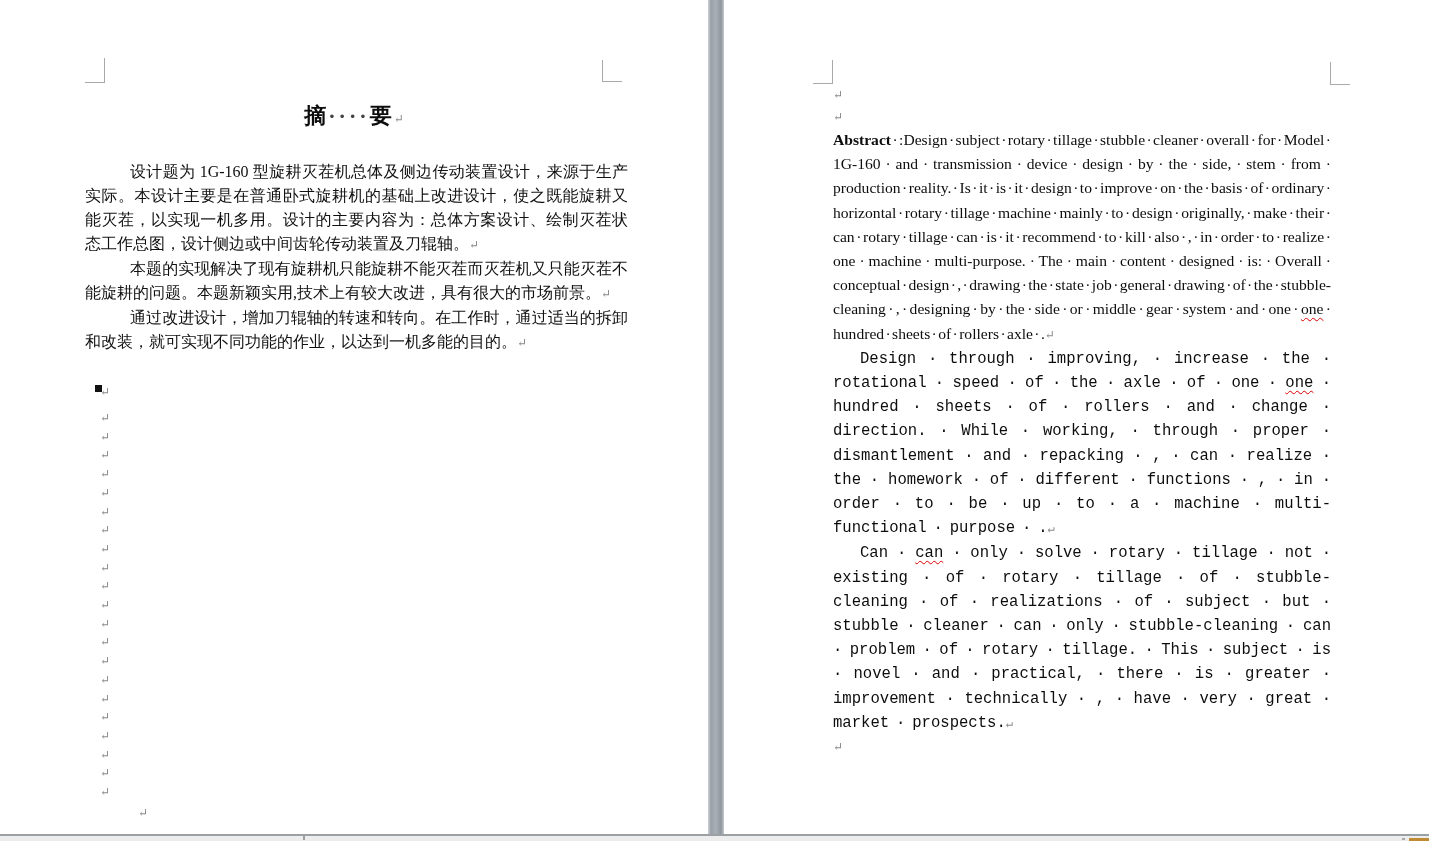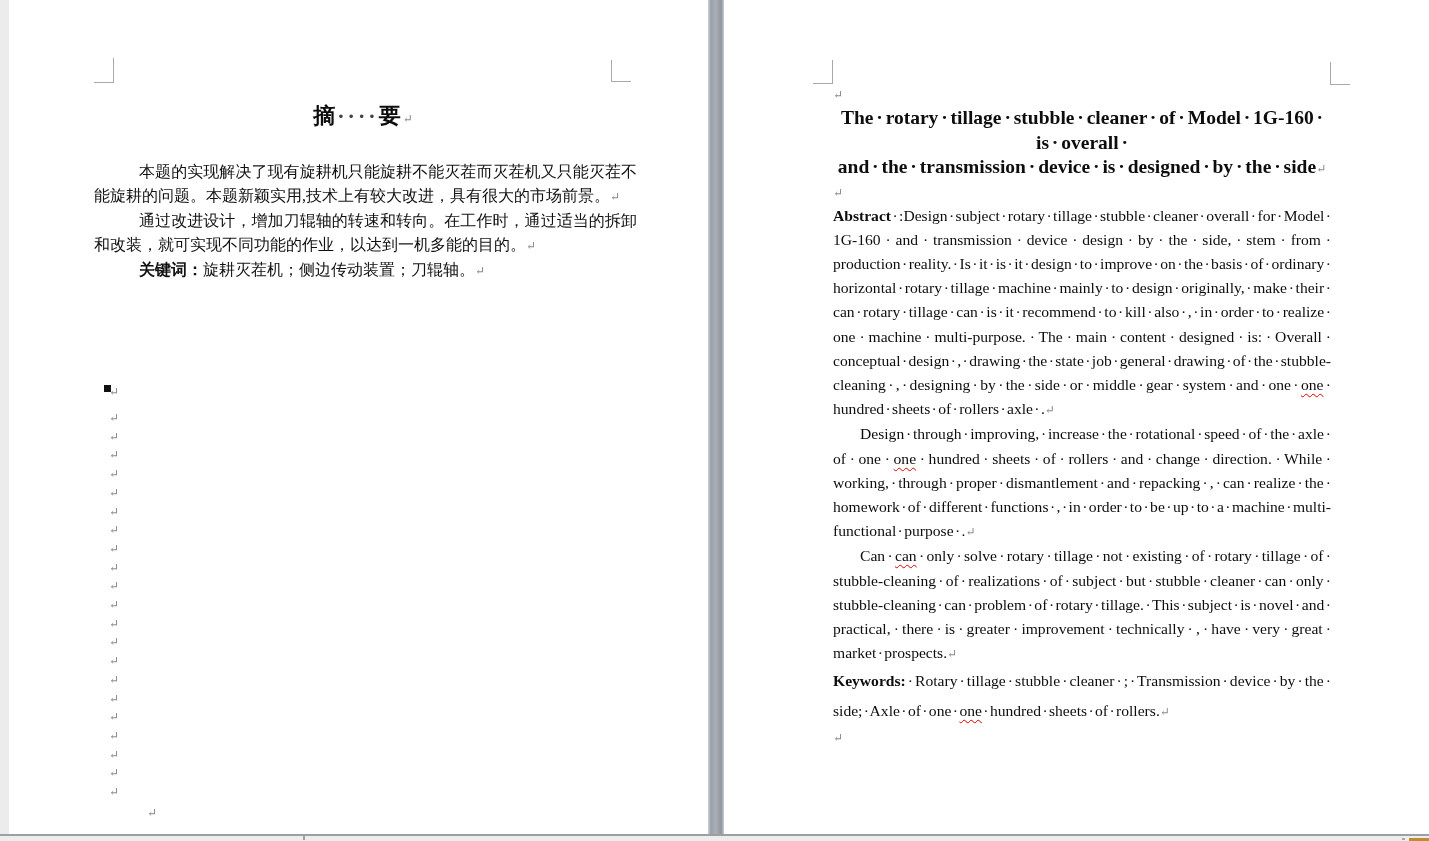--- a/index.html
+++ b/index.html
@@ -1,19 +1,19 @@
 <!DOCTYPE html>
 <html><head>
 <meta charset="utf-8">
 <style>
   * { margin:0; padding:0; box-sizing:border-box; }
   html,body { width:1429px; height:841px; overflow:hidden; background:#ececec;
               font-family:"Liberation Serif","DejaVu Serif",serif; }
   .page { position:absolute; top:0; height:836px; background:#ffffff; }
-  #page-left  { left:9px;    width:708px; }
+  #page-left  { left:0;    width:708px; }
   #page-right { left:724px; width:705px; }
   #page-divider { position:absolute; left:708px; top:0; width:16px; height:836px;
     background:linear-gradient(90deg,#cfd2d6 0%,#9aa0a7 18%,#aab0b6 50%,#8f959c 82%,#c8ccd0 100%); }
   #bottom-strip { position:absolute; left:0; top:834px; width:1429px; height:7px;
     background:#ededed; border-top:2px solid #9ba0a5; }
   .hscroll-accent { position:absolute; left:1409px; top:838px; width:20px; height:3px; background:#c08b32; }
   .hscroll-dot { position:absolute; left:1402px; top:838px; width:3px; height:2px; background:#a8a8a8; }
   .bottom-tick { position:absolute; left:303px; top:836px; width:2px; height:4px; background:#9ba0a5; }
 
   
@@ -30,41 +30,41 @@
   #anchor-square { position:absolute; left:95px; top:385px; width:7px; height:7px; background:#111; }
   .colmark { position:absolute; left:100px; color:#8b8b8b; font-size:12px; line-height:12px; }
   #final-mark { position:absolute; left:138px; top:806px; color:#8b8b8b; font-size:12px; }
 
   
   #right-content { position:absolute; left:109px; top:84px; width:498px; color:#0d0d0d; }
   .pline { font-size:12px; color:#8b8b8b; line-height:22px; }
   #right-title { font-size:19.5px; font-weight:bold; text-align:center;
     line-height:24.5px; word-spacing:-2px; }
   .rp { font-size:15.6px; line-height:24.2px; text-align:justify; word-spacing:-2.5px; }
-  .rp.indent { text-indent:27px; }
+  .rp.indent { text-indent:27px;font-family:Liberation Mono, monospace; }
   .rp.kw { line-height:29.5px; }
   .b { font-weight:bold; }
   .sq { text-decoration:underline; text-decoration-style:wavy; text-decoration-color:#dd0000;
         text-decoration-thickness:1px; text-underline-offset:3px;margin-top:48px; }
   .pmark { color:#8b8b8b; font-size:12px; font-weight:normal; }
   .spdots { color:#444; letter-spacing:3px; font-weight:bold; }
 </style>
 </head>
 <body>
 
 <div class="page" id="page-left">
   <div class="corner br" style="left:85px; top:58px; height:25px;"></div>
   <div class="corner bl" style="left:602px; top:60px; height:22px;"></div>
 
   <div id="left-title"><span>摘</span><span class="spdots">····</span><span>要</span><span class="pmark">↵</span></div>
 
   <div id="left-body">
+    <p><span>设计题为 1G-160 型旋耕灭茬机总体及侧边传动装置设计，来源于生产实际。本设计主要是在普通卧式旋耕机的基础上改进设计，使之既能旋耕又能灭茬，以实现一机多用。设计的主要内容为：总体方案设计、绘制灭茬状态工作总图，设计侧边或中间齿轮传动装置及刀辊轴。</span><span class="pmark">↵</span></p>
     <p><span>本题的实现解决了现有旋耕机只能旋耕不能灭茬而灭茬机又只能灭茬不能旋耕的问题。本题新颖实用,技术上有较大改进，具有很大的市场前景。</span><span class="pmark">↵</span></p>
     <p><span>通过改进设计，增加刀辊轴的转速和转向。在工作时，通过适当的拆卸和改装，就可实现不同功能的作业，以达到一机多能的目的。</span><span class="pmark">↵</span></p>
-    <p><span class="b">关键词：</span><span>旋耕灭茬机；侧边传动装置；刀辊轴。</span><span class="pmark">↵</span></p>
   </div>
 
   <div id="anchor-square"></div>
   <div id="empty-paragraph-column">
       <div class="colmark" style="top: 386px;">↵</div>
       <div class="colmark" style="top: 412px;">↵</div>
       <div class="colmark" style="top: 430.7px;">↵</div>
       <div class="colmark" style="top: 449.4px;">↵</div>
       <div class="colmark" style="top: 468.1px;">↵</div>
       <div class="colmark" style="top: 486.8px;">↵</div>
@@ -89,29 +89,24 @@
 </div>
 
 <div id="page-divider"></div>
 
 <div class="page" id="page-right">
   <div class="corner br" style="left:89px; top:60px; height:24px;"></div>
   <div class="corner bl" style="left:606px; top:62px; height:23px;"></div>
 
   <div id="right-content">
     <div class="pline"><span class="pmark">↵</span></div>
-    <div id="right-title">
-      <div><span>The · rotary · tillage · stubble · cleaner · of · Model · 1G-160 · is · overall · </span></div>
-      <div><span>and · the · transmission · device · is · designed · by · the · side</span><span class="pmark">↵</span></div>
-    </div>
     <div class="pline"><span class="pmark">↵</span></div>
     <p class="rp"><span class="b">Abstract</span><span> · :Design · subject · rotary · tillage · stubble · cleaner · overall · for · Model · 1G-160 · and · transmission · device · design · by · the · side, · stem · from · production · reality. · Is · it · is · it · design · to · improve · on · the · basis · of · ordinary · horizontal · rotary · tillage · machine · mainly · to · design · originally, · make · their · can · rotary · tillage · can · is · it · recommend · to · kill · also · , · in · order · to · realize · one · machine · multi-purpose. · The · main · content · designed · is: · Overall · conceptual · design · , · drawing · the · state · job · general · drawing · of · the · stubble-cleaning · , · designing · by · the · side · or · middle · gear · system · and · one · </span><span class="sq">one</span><span> · hundred · sheets · of · rollers · axle · .</span><span class="pmark">↵</span></p>
     <p class="rp indent"><span>Design · through · improving, · increase · the · rotational · speed · of · the · axle · of · one · </span><span class="sq">one</span><span> · hundred · sheets · of · rollers · and · change · direction. · While · working, · through · proper · dismantlement · and · repacking · , · can · realize · the · homework · of · different · functions · , · in · order · to · be · up · to · a · machine · multi-functional · purpose · .</span><span class="pmark">↵</span></p>
     <p class="rp indent"><span>Can · </span><span class="sq">can</span><span> · only · solve · rotary · tillage · not · existing · of · rotary · tillage · of · stubble-cleaning · of · realizations · of · subject · but · stubble · cleaner · can · only · stubble-cleaning · can · problem · of · rotary · tillage. · This · subject · is · novel · and · practical, · there · is · greater · improvement · technically · , · have · very · great · market · prospects.</span><span class="pmark">↵</span></p>
-    <p class="rp kw"><span class="b">Keywords:</span><span> · Rotary · tillage · stubble · cleaner · ; · Transmission · device · by · the · side; · Axle · of · one · </span><span class="sq">one</span><span> · hundred · sheets · of · rollers.</span><span class="pmark">↵</span></p>
     <div class="pline"><span class="pmark">↵</span></div>
   </div>
 </div>
 
 <div id="bottom-strip"></div>
 <div class="bottom-tick"></div>
 <div class="hscroll-dot"></div>
 <div class="hscroll-accent"></div>
 
 </body></html>

